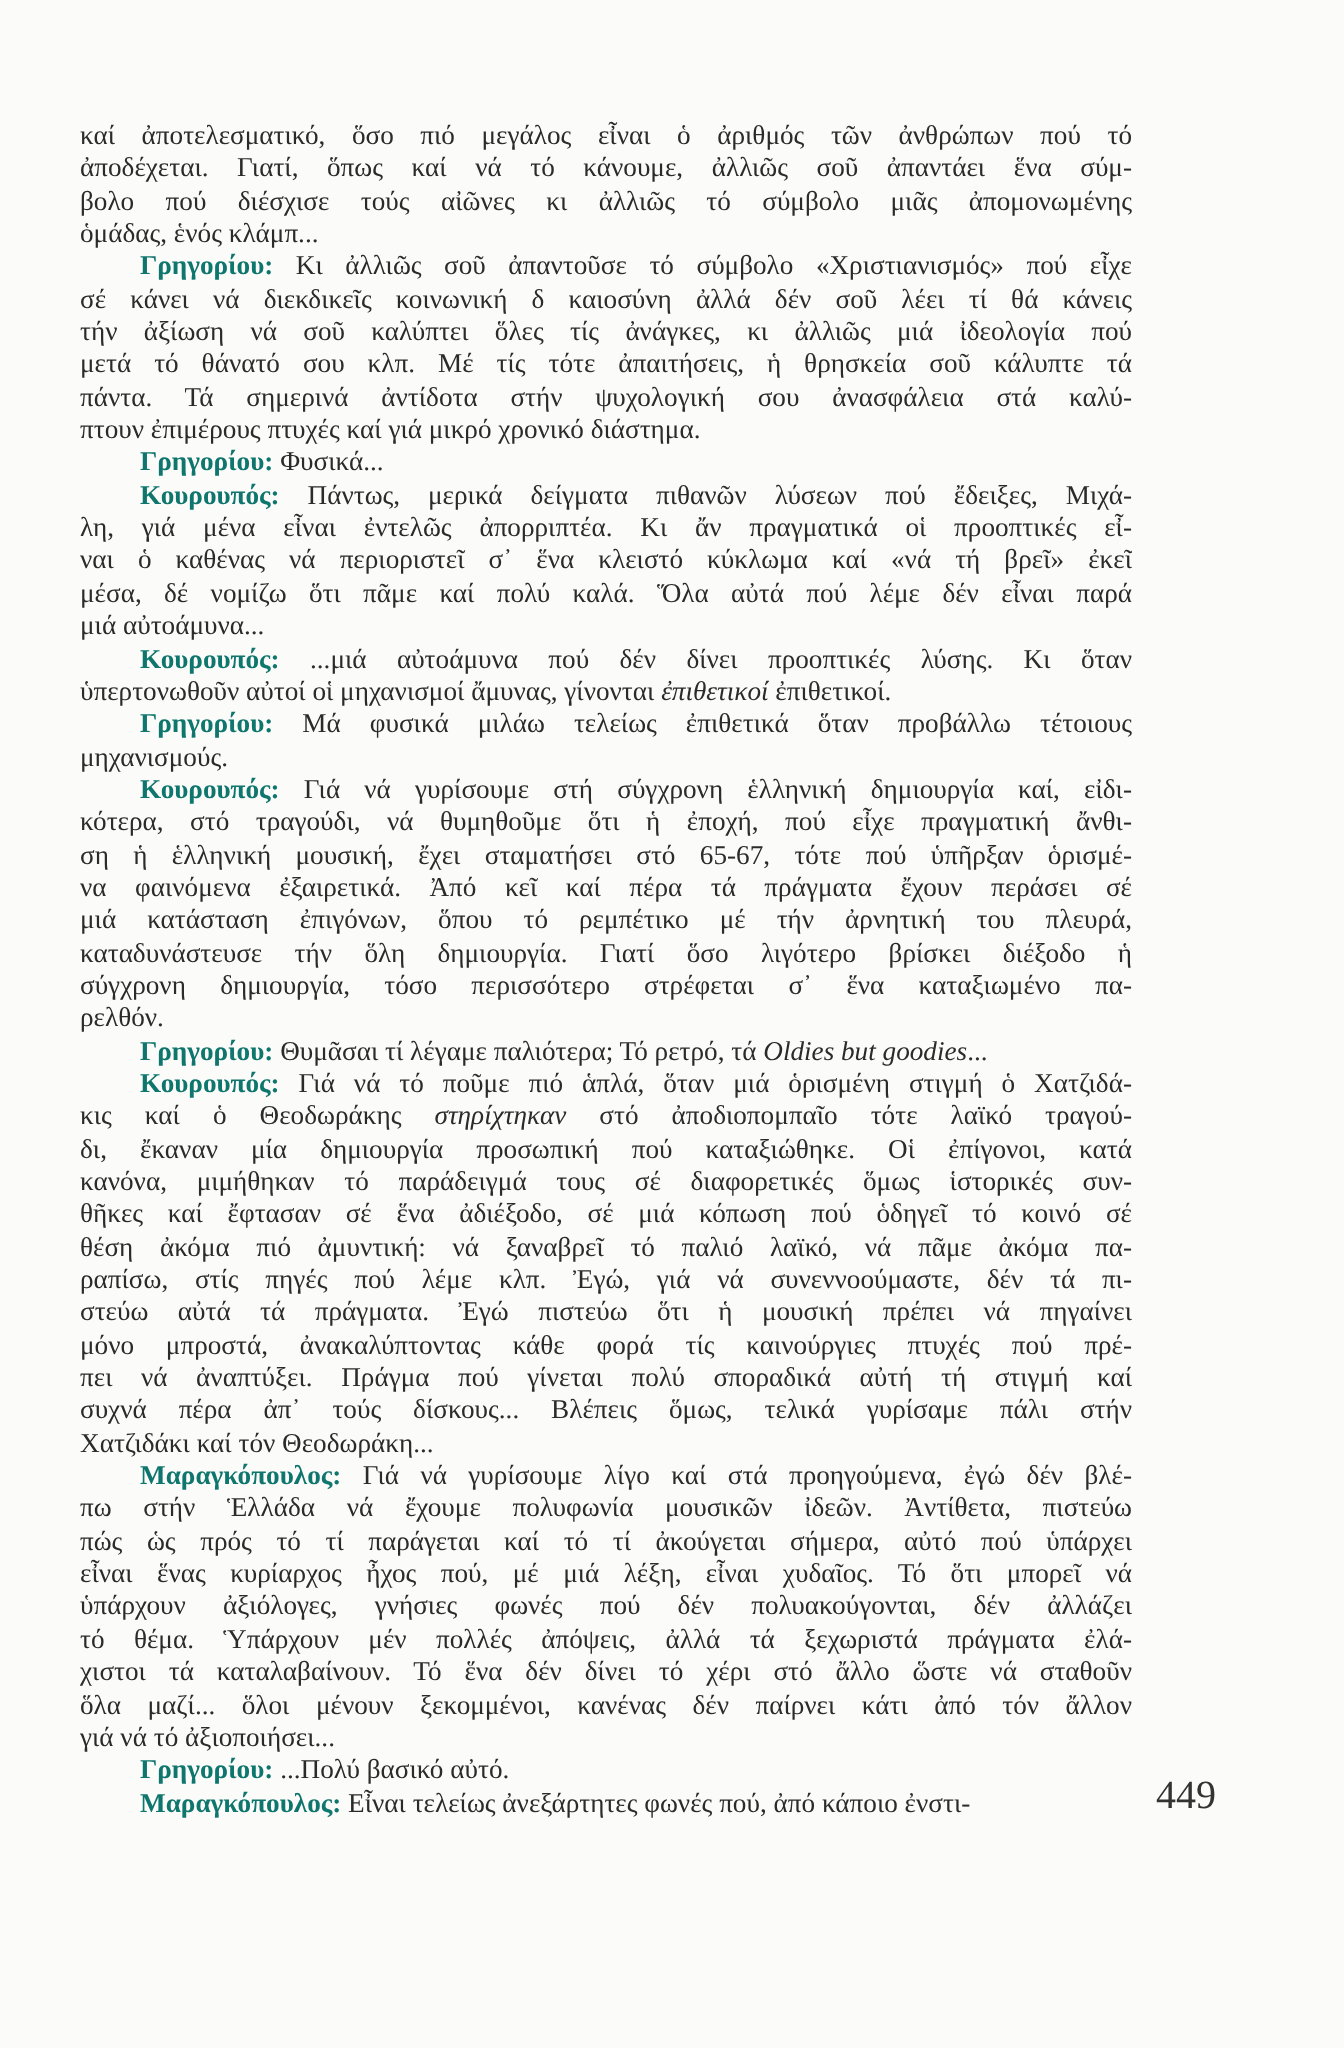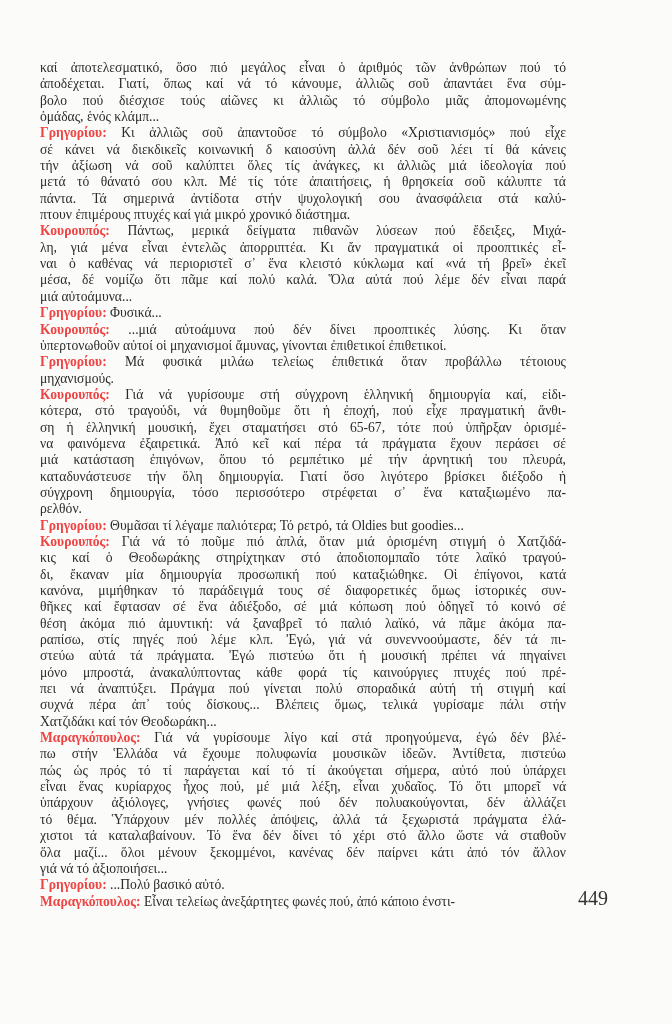--- a/index.html
+++ b/index.html
@@ -2,22 +2,22 @@
 <html><head>
 <meta charset="utf-8">
 <style>
   html, body { margin:0; padding:0; }
   body { width:672px; height:1024px; background:#fbfbf9; position:relative; overflow:hidden;
          font-family:"Liberation Serif","DejaVu Serif",serif; color:#2b2b2b; }
   .page { position:absolute; left:40px; top:60px; width:526px; }
   .line { display:block; height:16.35px; line-height:16.35px; font-size:13.6px; white-space:nowrap;
           text-align:justify; text-align-last:justify; overflow:hidden; }
   .line.last { text-align-last:left; }
-  .spk { font-weight:bold; color:#ef4444; }
-  .it { }
+  .spk { font-weight:bold; color:#0f766e;margin-left:30px; }
+  .it { font-style:italic; }
   .pagenum { position:absolute; left:578px; top:887px; font-size:20px; color:#333; font-family:Liberation Serif, serif; }
 </style>
 </head>
 <body>
 
 <div class="page" id="page">
     <div>
       <div class="line"><span>καί ἀποτελεσματικό, ὅσο πιό μεγάλος εἶναι ὁ ἀριθμός τῶν ἀνθρώπων πού τό</span></div>
       <div class="line"><span>ἀποδέχεται. Γιατί, ὅπως καί νά τό κάνουμε, ἀλλιῶς σοῦ ἀπαντάει ἕνα σύμ-</span></div>
       <div class="line"><span>βολο πού διέσχισε τούς αἰῶνες κι ἀλλιῶς τό σύμβολο μιᾶς ἀπομονωμένης</span></div>
@@ -25,28 +25,28 @@
     </div>
     <div>
       <div class="line"><span class="spk">Γρηγορίου:</span><span> Κι ἀλλιῶς σοῦ ἀπαντοῦσε τό σύμβολο «Χριστιανισμός» πού εἶχε</span></div>
       <div class="line"><span>σέ κάνει νά διεκδικεῖς κοινωνική δ καιοσύνη ἀλλά δέν σοῦ λέει τί θά κάνεις</span></div>
       <div class="line"><span>τήν ἀξίωση νά σοῦ καλύπτει ὅλες τίς ἀνάγκες, κι ἀλλιῶς μιά ἰδεολογία πού</span></div>
       <div class="line"><span>μετά τό θάνατό σου κλπ. Μέ τίς τότε ἀπαιτήσεις, ἡ θρησκεία σοῦ κάλυπτε τά</span></div>
       <div class="line"><span>πάντα. Τά σημερινά ἀντίδοτα στήν ψυχολογική σου ἀνασφάλεια στά καλύ-</span></div>
       <div class="line last"><span>πτουν ἐπιμέρους πτυχές καί γιά μικρό χρονικό διάστημα.</span></div>
     </div>
     <div>
+      <div class="line last"><span class="spk">Γρηγορίου:</span><span> Φυσικά...</span></div>
+    </div>
+    <div>
       <div class="line"><span class="spk">Κουρουπός:</span><span> Πάντως, μερικά δείγματα πιθανῶν λύσεων πού ἔδειξες, Μιχά-</span></div>
       <div class="line"><span>λη, γιά μένα εἶναι ἐντελῶς ἀπορριπτέα. Κι ἄν πραγματικά οἱ προοπτικές εἶ-</span></div>
       <div class="line"><span>ναι ὁ καθένας νά περιοριστεῖ σ᾿ ἕνα κλειστό κύκλωμα καί «νά τή βρεῖ» ἐκεῖ</span></div>
       <div class="line"><span>μέσα, δέ νομίζω ὅτι πᾶμε καί πολύ καλά. Ὅλα αὐτά πού λέμε δέν εἶναι παρά</span></div>
       <div class="line last"><span>μιά αὐτοάμυνα...</span></div>
-    </div>
-    <div>
-      <div class="line last"><span class="spk">Γρηγορίου:</span><span> Φυσικά...</span></div>
     </div>
     <div>
       <div class="line"><span class="spk">Κουρουπός:</span><span> ...μιά αὐτοάμυνα πού δέν δίνει προοπτικές λύσης. Κι ὅταν</span></div>
       <div class="line last"><span>ὑπερτονωθοῦν αὐτοί οἱ μηχανισμοί ἄμυνας, γίνονται </span><span class="it">ἐπιθετικοί</span><span> ἐπιθετικοί.</span></div>
     </div>
     <div>
       <div class="line"><span class="spk">Γρηγορίου:</span><span> Μά φυσικά μιλάω τελείως ἐπιθετικά ὅταν προβάλλω τέτοιους</span></div>
       <div class="line last"><span>μηχανισμούς.</span></div>
     </div>
     <div>

